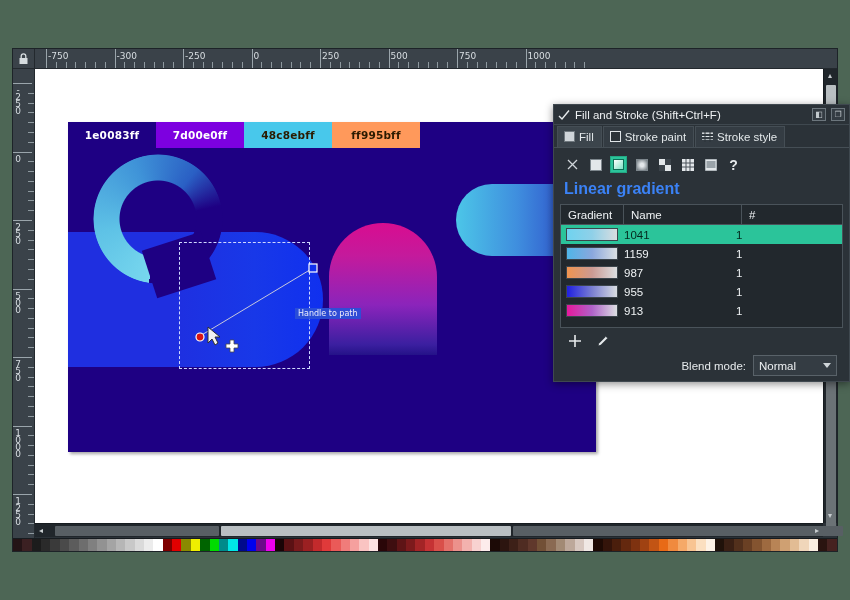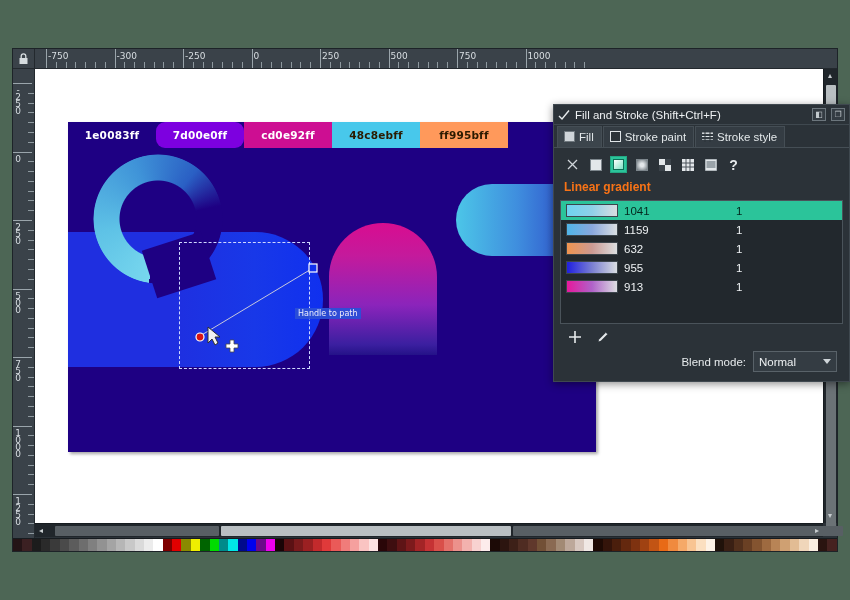--- a/index.html
+++ b/index.html
@@ -173,21 +173,21 @@
 
   #fs-body{ background:#2b3238; border-top:1px solid #454e55; padding:5px 0 0 0; }
 
   #paint-types{ display:flex; align-items:center; gap:6px; padding:3px 8px 4px 10px; }
   .ptbtn{
     width:17px; height:17px; border:1px solid transparent; display:flex;
     align-items:center; justify-content:center;
   }
   .ptbtn.sel{ background:#2bc49a; border-color:#24a984; }
 
-  #grad-kind{ padding:3px 10px 6px 10px; font-weight:bold; font-size:12px; color:#f97316; }
+  #grad-kind{ padding:3px 10px 6px 10px; font-weight:bold; font-size:16px; color:#3b82f6; }
 
   #grad-table{
     margin:0 6px; border:1px solid #4a535a; background:#22282d; height:124px;
     display:flex; flex-direction:column;
   }
   #grad-head{ display:flex; height:20px; border-bottom:1px solid #4a535a; }
   #grad-head div{
     display:flex; align-items:center; padding-left:7px; font-size:11.5px; color:#eef1f3;
   }
   .col-g{ width:63px; border-right:1px solid #4a535a; }
@@ -360,22 +360,21 @@
 
       <div class="shape" id="pill-right"></div>
       <div class="shape" id="blue-slab"></div>
       <div class="shape" id="arch-magenta"></div>
       <div class="shape" id="arch-orange"></div>
       <div class="shape" id="arc-ring"></div>
       <div class="shape" id="arc-notch"></div>
 
       <div id="swatch-bar">
           <div class="sw" style="background: rgb(30, 0, 131); width: 88px;">1e0083ff</div>
-          <div class="sw" style="background: rgb(125, 0, 224); width: 88px; border-radius: 9px;">7d00e0ff</div>
-          <div class="sw" style="background: rgb(205, 14, 146); width: 88px;">cd0e92ff</div>
+          <div class="sw" style="background: rgb(125, 0, 224); width: 88px;">7d00e0ff</div>
           <div class="sw" style="background: rgb(72, 200, 235); width: 88px; color: rgb(43, 26, 0);">48c8ebff</div>
           <div class="sw" style="background: rgb(255, 153, 91); width: 88px; color: rgb(43, 26, 0);">ff995bff</div>
         </div>
 
       <div id="sel-box"></div>
 
       <svg id="grad-line">
         <line x1="132" y1="214" x2="245" y2="146" stroke="#c8c8dc" stroke-width="1"></line>
         <rect x="241" y="142" width="8" height="8" fill="#1030ef" stroke="#ffffff" stroke-width="1.2"></rect>
         <circle cx="132" cy="215" r="4" fill="#d81414" stroke="#ffffff" stroke-width="1.2"></circle>
@@ -567,34 +566,39 @@
           </svg>
         </div>
         <div class="ptbtn">
           <span style="color:#e6eaec;font-size:14px;font-weight:bold;line-height:14px;">?</span>
         </div>
       </div>
 
       <div id="grad-kind">Linear gradient</div>
 
       <div id="grad-table">
+        <div id="grad-head">
+          <div class="col-g">Gradient</div>
+          <div class="col-n">Name</div>
+          <div class="col-h">#</div>
+        </div>
         <div id="grad-rows">
             <div class="grow sel">
               <div class="gsw" style="background: linear-gradient(90deg, rgb(111, 211, 239) 0%, rgb(143, 208, 232) 50%, rgb(217, 221, 224) 100%);"></div>
               <div class="gname">1041</div>
               <div class="ghash">1</div>
             </div>
             <div class="grow">
               <div class="gsw" style="background: linear-gradient(90deg, rgb(79, 181, 232) 0%, rgb(138, 167, 221) 50%, rgb(218, 223, 226) 100%);"></div>
               <div class="gname">1159</div>
               <div class="ghash">1</div>
             </div>
             <div class="grow">
               <div class="gsw" style="background: linear-gradient(90deg, rgb(240, 148, 79) 0%, rgb(204, 154, 147) 50%, rgb(220, 223, 225) 100%);"></div>
-              <div class="gname">632</div>
+              <div class="gname">987</div>
               <div class="ghash">1</div>
             </div>
             <div class="grow">
               <div class="gsw" style="background: linear-gradient(90deg, rgb(31, 31, 224) 0%, rgb(122, 127, 210) 50%, rgb(217, 221, 225) 100%);"></div>
               <div class="gname">955</div>
               <div class="ghash">1</div>
             </div>
             <div class="grow">
               <div class="gsw" style="background: linear-gradient(90deg, rgb(230, 24, 156) 0%, rgb(176, 98, 201) 50%, rgb(220, 223, 226) 100%);"></div>
               <div class="gname">913</div>

